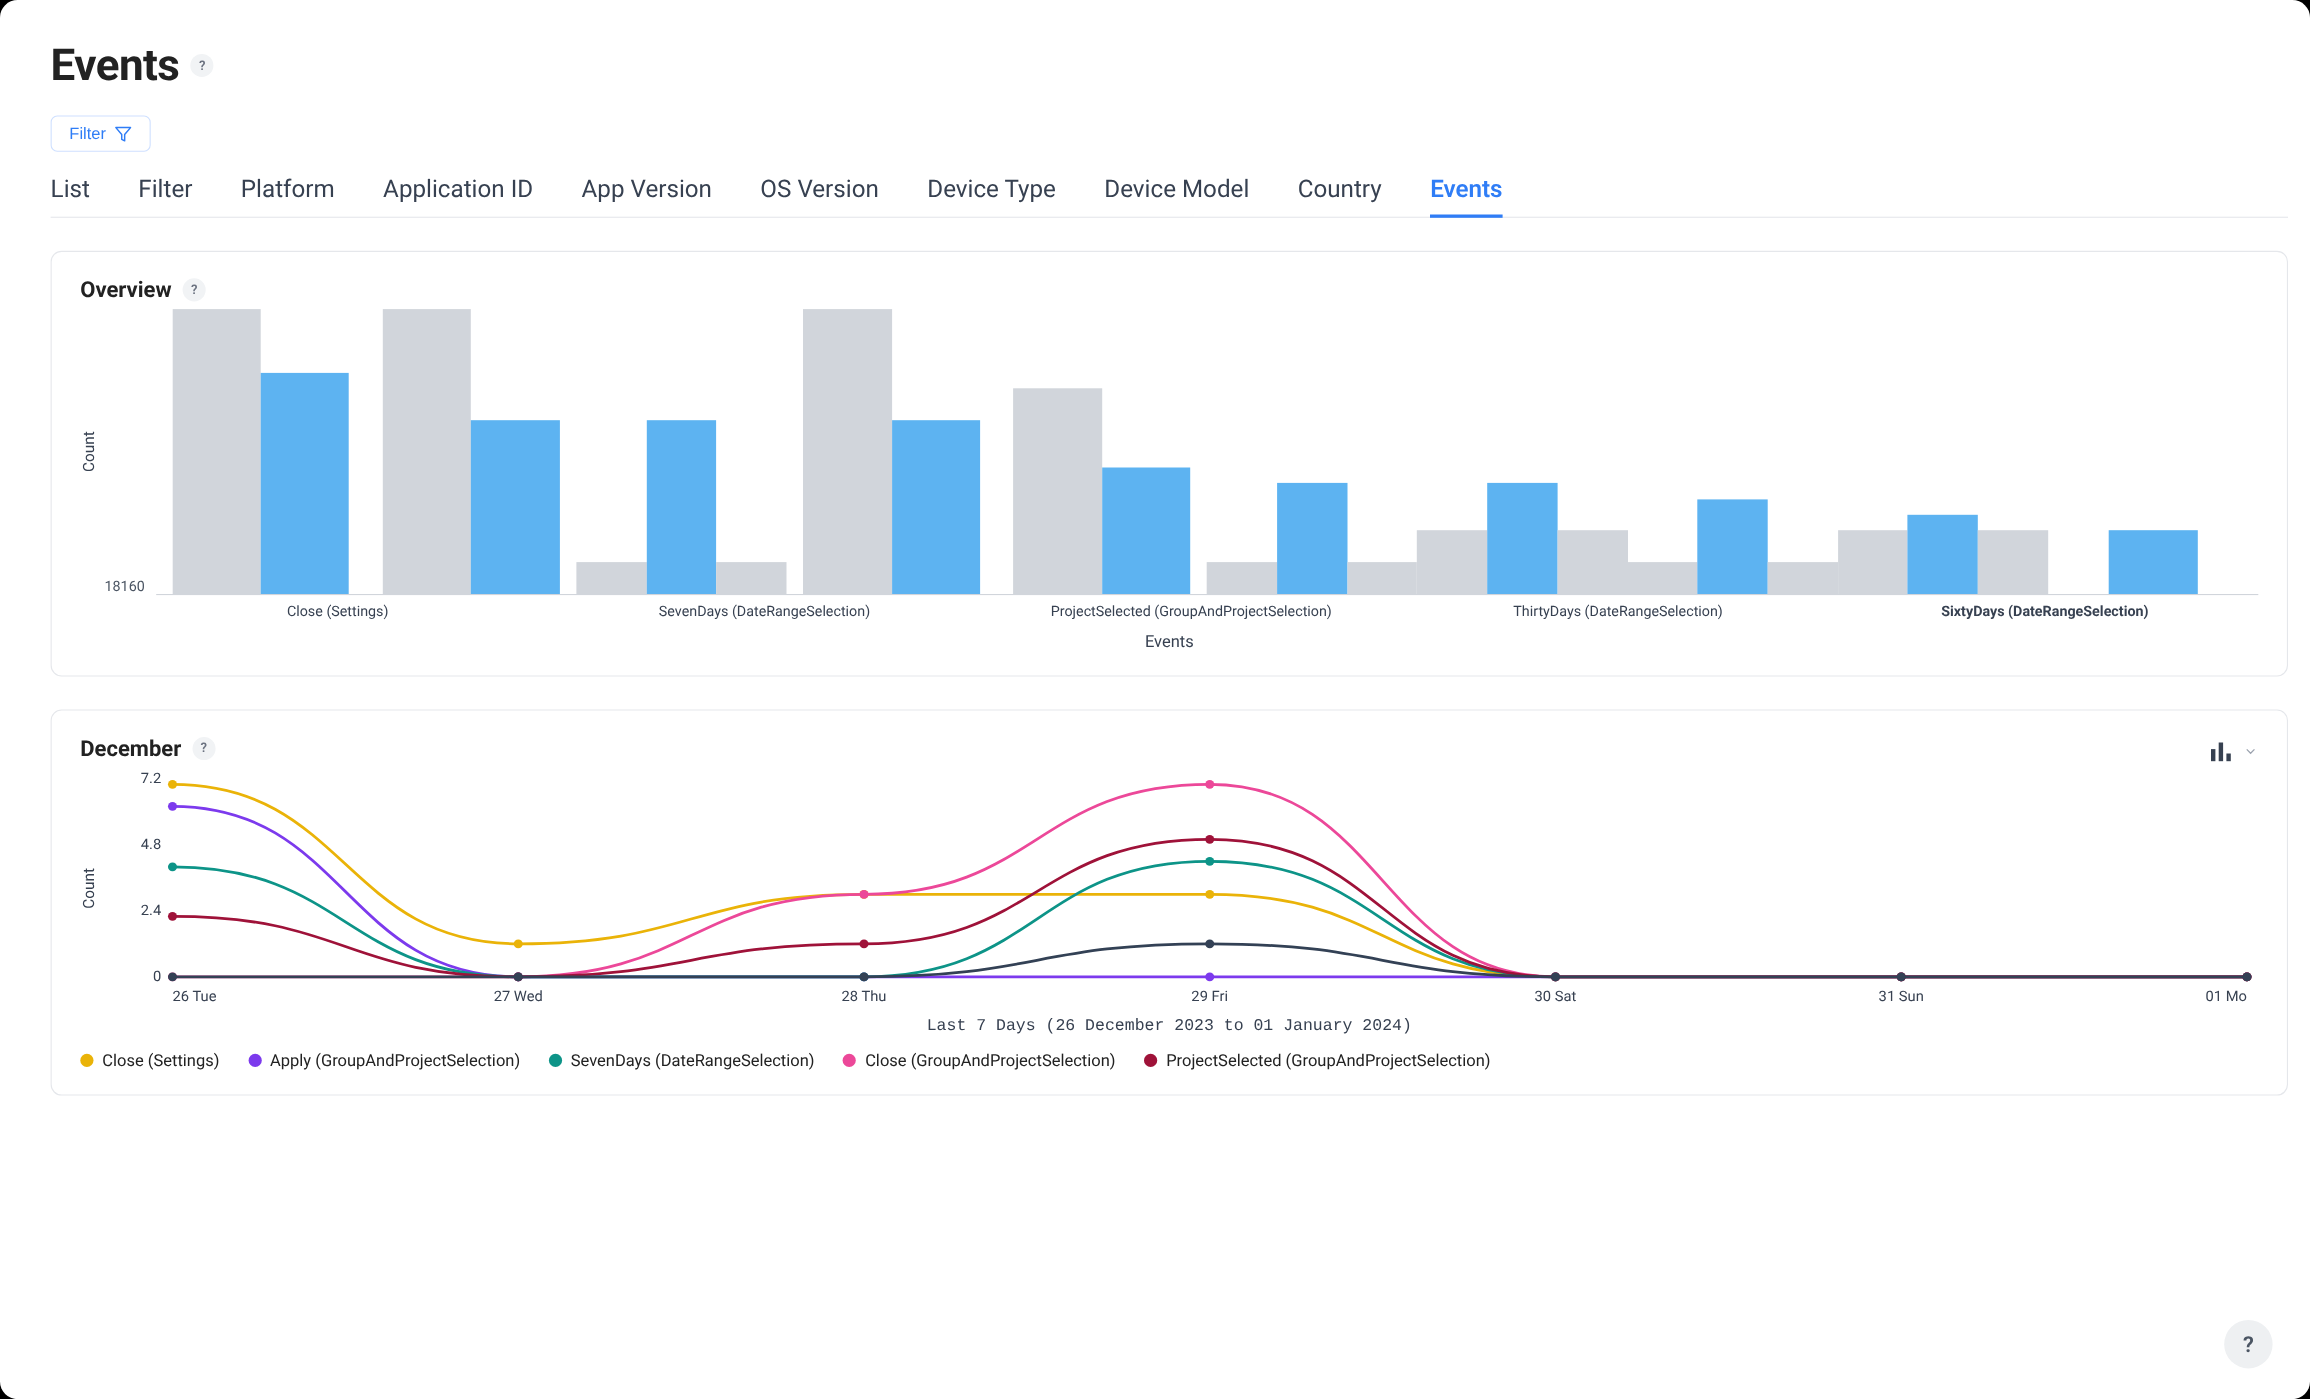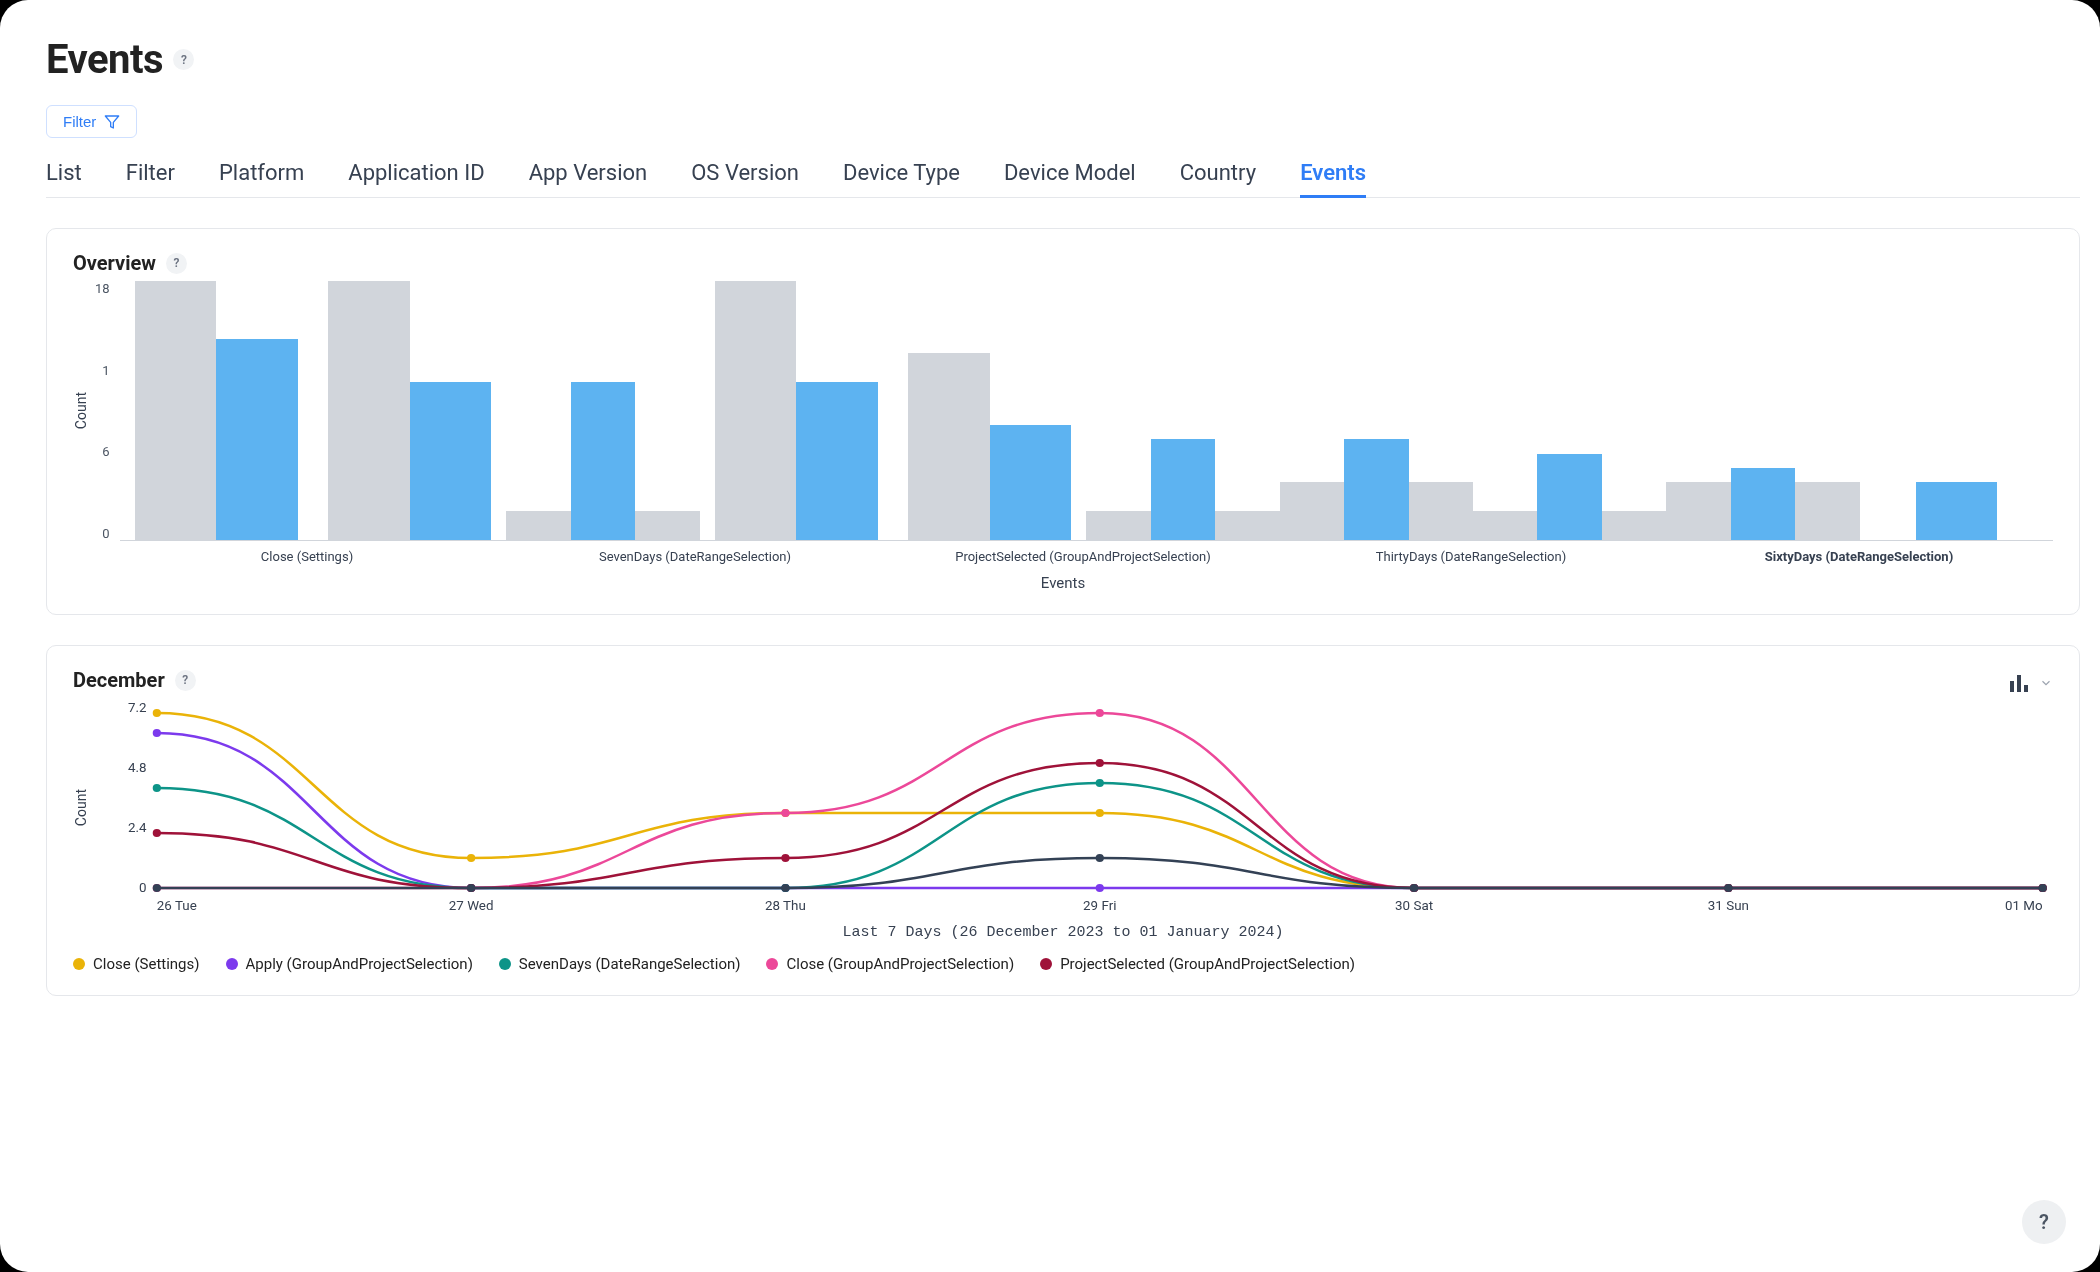--- a/index.html
+++ b/index.html
@@ -27,21 +27,21 @@
     font-size:14px;
   }
   .viewport{
     width:2100px;
     height:1272px;
     transform-origin:top left;
   }
   .app{
     width:100%;height:100%;
     background:var(--bg);
-    border-radius:28px;
+    border-radius:16px;
     overflow:hidden;
     position:relative;
     padding:36px 20px 40px 46px;
   }
   .page-title{
     font-size:40px;
     font-weight:700;
     letter-spacing:-0.5px;
     display:flex;align-items:center;gap:10px;
     margin:0;
@@ -78,21 +78,21 @@
   }
   .card-title{
     font-size:20px;font-weight:700;display:flex;align-items:center;gap:10px;margin:0 0 6px 0;
   }
   .card-head{display:flex;align-items:center;justify-content:space-between;}
   .chart-toggle{display:flex;align-items:center;gap:8px;color:#6b7280;cursor:pointer;}
 
   
   .bar-wrap{display:flex;align-items:stretch;}
   .y-axis{
-    display:flex;flex-direction:column;justify-content:space-between;align-items:flex-end;
+    display:flex;justify-content:space-between;align-items:flex-end;
     padding-right:10px;font-size:13px;color:#4b5563;height:260px;
   }
   .y-label{
     writing-mode:vertical-rl;transform:rotate(180deg);text-align:center;
     font-size:14px;color:#374151;margin-right:6px;align-self:center;
   }
   .plot{
     flex:1;position:relative;height:260px;border-bottom:1px solid #d1d5db;
   }
   .groups{display:flex;height:100%;}

